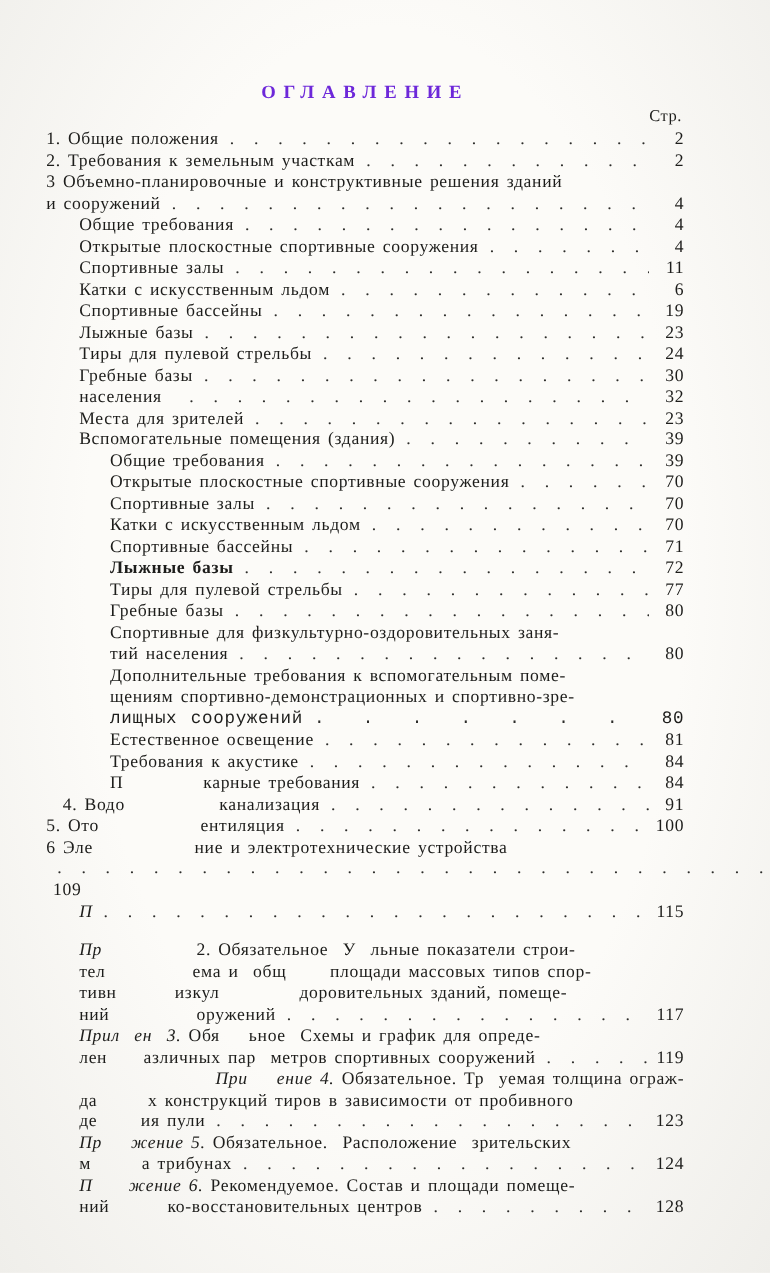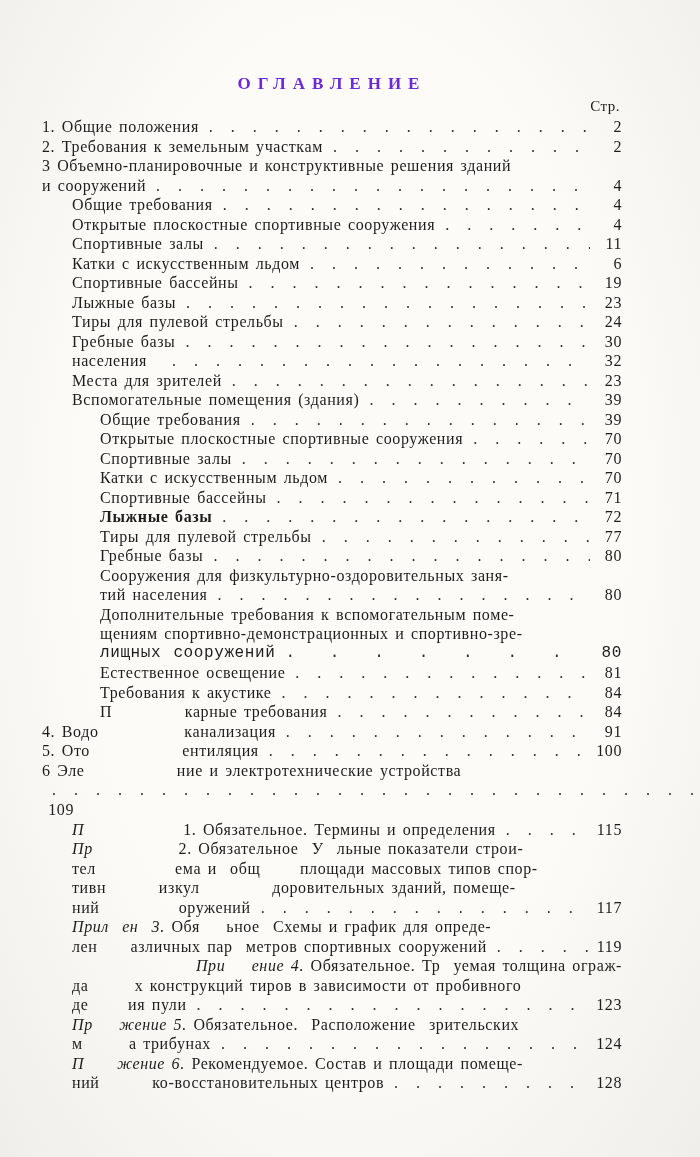--- a/index.html
+++ b/index.html
@@ -183,21 +183,21 @@
         <span class="txt">Тиры для пулевой стрельбы</span>
         <span class="leader">.&nbsp;&nbsp;&nbsp;.&nbsp;&nbsp;&nbsp;.&nbsp;&nbsp;&nbsp;.&nbsp;&nbsp;&nbsp;.&nbsp;&nbsp;&nbsp;.&nbsp;&nbsp;&nbsp;.&nbsp;&nbsp;&nbsp;.&nbsp;&nbsp;&nbsp;.&nbsp;&nbsp;&nbsp;.&nbsp;&nbsp;&nbsp;.&nbsp;&nbsp;&nbsp;.&nbsp;&nbsp;&nbsp;.&nbsp;&nbsp;&nbsp;.&nbsp;&nbsp;&nbsp;.&nbsp;&nbsp;&nbsp;.&nbsp;&nbsp;&nbsp;.&nbsp;&nbsp;&nbsp;.&nbsp;&nbsp;&nbsp;.&nbsp;&nbsp;&nbsp;.&nbsp;&nbsp;&nbsp;.&nbsp;&nbsp;&nbsp;.&nbsp;&nbsp;&nbsp;.&nbsp;&nbsp;&nbsp;.&nbsp;&nbsp;&nbsp;.&nbsp;&nbsp;&nbsp;.&nbsp;&nbsp;&nbsp;.&nbsp;&nbsp;&nbsp;.&nbsp;&nbsp;&nbsp;.&nbsp;&nbsp;&nbsp;.&nbsp;&nbsp;&nbsp;.&nbsp;&nbsp;&nbsp;.&nbsp;&nbsp;&nbsp;.&nbsp;&nbsp;&nbsp;.&nbsp;&nbsp;&nbsp;.&nbsp;&nbsp;&nbsp;.&nbsp;&nbsp;&nbsp;.&nbsp;&nbsp;&nbsp;.&nbsp;&nbsp;&nbsp;.&nbsp;&nbsp;&nbsp;.&nbsp;&nbsp;&nbsp;.&nbsp;&nbsp;&nbsp;.&nbsp;&nbsp;&nbsp;.&nbsp;&nbsp;&nbsp;.&nbsp;&nbsp;&nbsp;.&nbsp;&nbsp;&nbsp;.&nbsp;&nbsp;&nbsp;.&nbsp;&nbsp;&nbsp;.&nbsp;&nbsp;&nbsp;.&nbsp;&nbsp;&nbsp;.&nbsp;&nbsp;&nbsp;.&nbsp;&nbsp;&nbsp;.&nbsp;&nbsp;&nbsp;.&nbsp;&nbsp;&nbsp;.&nbsp;&nbsp;&nbsp;.&nbsp;&nbsp;&nbsp;.&nbsp;&nbsp;&nbsp;.&nbsp;&nbsp;&nbsp;.&nbsp;&nbsp;&nbsp;.&nbsp;&nbsp;&nbsp;.&nbsp;&nbsp;&nbsp;</span>
         <span class="pg">77</span>
       </div>
       <div class="line" style="padding-left: 58px;">
         <span class="txt">Гребные базы</span>
         <span class="leader">.&nbsp;&nbsp;&nbsp;.&nbsp;&nbsp;&nbsp;.&nbsp;&nbsp;&nbsp;.&nbsp;&nbsp;&nbsp;.&nbsp;&nbsp;&nbsp;.&nbsp;&nbsp;&nbsp;.&nbsp;&nbsp;&nbsp;.&nbsp;&nbsp;&nbsp;.&nbsp;&nbsp;&nbsp;.&nbsp;&nbsp;&nbsp;.&nbsp;&nbsp;&nbsp;.&nbsp;&nbsp;&nbsp;.&nbsp;&nbsp;&nbsp;.&nbsp;&nbsp;&nbsp;.&nbsp;&nbsp;&nbsp;.&nbsp;&nbsp;&nbsp;.&nbsp;&nbsp;&nbsp;.&nbsp;&nbsp;&nbsp;.&nbsp;&nbsp;&nbsp;.&nbsp;&nbsp;&nbsp;.&nbsp;&nbsp;&nbsp;.&nbsp;&nbsp;&nbsp;.&nbsp;&nbsp;&nbsp;.&nbsp;&nbsp;&nbsp;.&nbsp;&nbsp;&nbsp;.&nbsp;&nbsp;&nbsp;.&nbsp;&nbsp;&nbsp;.&nbsp;&nbsp;&nbsp;.&nbsp;&nbsp;&nbsp;.&nbsp;&nbsp;&nbsp;.&nbsp;&nbsp;&nbsp;.&nbsp;&nbsp;&nbsp;.&nbsp;&nbsp;&nbsp;.&nbsp;&nbsp;&nbsp;.&nbsp;&nbsp;&nbsp;.&nbsp;&nbsp;&nbsp;.&nbsp;&nbsp;&nbsp;.&nbsp;&nbsp;&nbsp;.&nbsp;&nbsp;&nbsp;.&nbsp;&nbsp;&nbsp;.&nbsp;&nbsp;&nbsp;.&nbsp;&nbsp;&nbsp;.&nbsp;&nbsp;&nbsp;.&nbsp;&nbsp;&nbsp;.&nbsp;&nbsp;&nbsp;.&nbsp;&nbsp;&nbsp;.&nbsp;&nbsp;&nbsp;.&nbsp;&nbsp;&nbsp;.&nbsp;&nbsp;&nbsp;.&nbsp;&nbsp;&nbsp;.&nbsp;&nbsp;&nbsp;.&nbsp;&nbsp;&nbsp;.&nbsp;&nbsp;&nbsp;.&nbsp;&nbsp;&nbsp;.&nbsp;&nbsp;&nbsp;.&nbsp;&nbsp;&nbsp;.&nbsp;&nbsp;&nbsp;.&nbsp;&nbsp;&nbsp;.&nbsp;&nbsp;&nbsp;.&nbsp;&nbsp;&nbsp;</span>
         <span class="pg">80</span>
       </div>
       <div class="line" style="padding-left: 58px;">
-        <span class="txt">Сооружения для физкультурно-оздоровительных заня-</span>
+        <span class="txt">Спортивные для физкультурно-оздоровительных заня-</span>
       </div>
       <div class="line" style="padding-left: 58px;">
         <span class="txt">тий населения</span>
         <span class="leader">.&nbsp;&nbsp;&nbsp;.&nbsp;&nbsp;&nbsp;.&nbsp;&nbsp;&nbsp;.&nbsp;&nbsp;&nbsp;.&nbsp;&nbsp;&nbsp;.&nbsp;&nbsp;&nbsp;.&nbsp;&nbsp;&nbsp;.&nbsp;&nbsp;&nbsp;.&nbsp;&nbsp;&nbsp;.&nbsp;&nbsp;&nbsp;.&nbsp;&nbsp;&nbsp;.&nbsp;&nbsp;&nbsp;.&nbsp;&nbsp;&nbsp;.&nbsp;&nbsp;&nbsp;.&nbsp;&nbsp;&nbsp;.&nbsp;&nbsp;&nbsp;.&nbsp;&nbsp;&nbsp;.&nbsp;&nbsp;&nbsp;.&nbsp;&nbsp;&nbsp;.&nbsp;&nbsp;&nbsp;.&nbsp;&nbsp;&nbsp;.&nbsp;&nbsp;&nbsp;.&nbsp;&nbsp;&nbsp;.&nbsp;&nbsp;&nbsp;.&nbsp;&nbsp;&nbsp;.&nbsp;&nbsp;&nbsp;.&nbsp;&nbsp;&nbsp;.&nbsp;&nbsp;&nbsp;.&nbsp;&nbsp;&nbsp;.&nbsp;&nbsp;&nbsp;.&nbsp;&nbsp;&nbsp;.&nbsp;&nbsp;&nbsp;.&nbsp;&nbsp;&nbsp;.&nbsp;&nbsp;&nbsp;.&nbsp;&nbsp;&nbsp;.&nbsp;&nbsp;&nbsp;.&nbsp;&nbsp;&nbsp;.&nbsp;&nbsp;&nbsp;.&nbsp;&nbsp;&nbsp;.&nbsp;&nbsp;&nbsp;.&nbsp;&nbsp;&nbsp;.&nbsp;&nbsp;&nbsp;.&nbsp;&nbsp;&nbsp;.&nbsp;&nbsp;&nbsp;.&nbsp;&nbsp;&nbsp;.&nbsp;&nbsp;&nbsp;.&nbsp;&nbsp;&nbsp;.&nbsp;&nbsp;&nbsp;.&nbsp;&nbsp;&nbsp;.&nbsp;&nbsp;&nbsp;.&nbsp;&nbsp;&nbsp;.&nbsp;&nbsp;&nbsp;.&nbsp;&nbsp;&nbsp;.&nbsp;&nbsp;&nbsp;.&nbsp;&nbsp;&nbsp;.&nbsp;&nbsp;&nbsp;.&nbsp;&nbsp;&nbsp;.&nbsp;&nbsp;&nbsp;.&nbsp;&nbsp;&nbsp;.&nbsp;&nbsp;&nbsp;</span>
         <span class="pg">80</span>
       </div>
       <div class="line" style="padding-left: 58px;">
         <span class="txt">Дополнительные требования к вспомогательным поме-</span>
       </div>
       <div class="line" style="padding-left: 58px;">
@@ -216,42 +216,41 @@
       <div class="line" style="padding-left: 58px;">
         <span class="txt">Требования к акустике</span>
         <span class="leader">.&nbsp;&nbsp;&nbsp;.&nbsp;&nbsp;&nbsp;.&nbsp;&nbsp;&nbsp;.&nbsp;&nbsp;&nbsp;.&nbsp;&nbsp;&nbsp;.&nbsp;&nbsp;&nbsp;.&nbsp;&nbsp;&nbsp;.&nbsp;&nbsp;&nbsp;.&nbsp;&nbsp;&nbsp;.&nbsp;&nbsp;&nbsp;.&nbsp;&nbsp;&nbsp;.&nbsp;&nbsp;&nbsp;.&nbsp;&nbsp;&nbsp;.&nbsp;&nbsp;&nbsp;.&nbsp;&nbsp;&nbsp;.&nbsp;&nbsp;&nbsp;.&nbsp;&nbsp;&nbsp;.&nbsp;&nbsp;&nbsp;.&nbsp;&nbsp;&nbsp;.&nbsp;&nbsp;&nbsp;.&nbsp;&nbsp;&nbsp;.&nbsp;&nbsp;&nbsp;.&nbsp;&nbsp;&nbsp;.&nbsp;&nbsp;&nbsp;.&nbsp;&nbsp;&nbsp;.&nbsp;&nbsp;&nbsp;.&nbsp;&nbsp;&nbsp;.&nbsp;&nbsp;&nbsp;.&nbsp;&nbsp;&nbsp;.&nbsp;&nbsp;&nbsp;.&nbsp;&nbsp;&nbsp;.&nbsp;&nbsp;&nbsp;.&nbsp;&nbsp;&nbsp;.&nbsp;&nbsp;&nbsp;.&nbsp;&nbsp;&nbsp;.&nbsp;&nbsp;&nbsp;.&nbsp;&nbsp;&nbsp;.&nbsp;&nbsp;&nbsp;.&nbsp;&nbsp;&nbsp;.&nbsp;&nbsp;&nbsp;.&nbsp;&nbsp;&nbsp;.&nbsp;&nbsp;&nbsp;.&nbsp;&nbsp;&nbsp;.&nbsp;&nbsp;&nbsp;.&nbsp;&nbsp;&nbsp;.&nbsp;&nbsp;&nbsp;.&nbsp;&nbsp;&nbsp;.&nbsp;&nbsp;&nbsp;.&nbsp;&nbsp;&nbsp;.&nbsp;&nbsp;&nbsp;.&nbsp;&nbsp;&nbsp;.&nbsp;&nbsp;&nbsp;.&nbsp;&nbsp;&nbsp;.&nbsp;&nbsp;&nbsp;.&nbsp;&nbsp;&nbsp;.&nbsp;&nbsp;&nbsp;.&nbsp;&nbsp;&nbsp;.&nbsp;&nbsp;&nbsp;.&nbsp;&nbsp;&nbsp;.&nbsp;&nbsp;&nbsp;</span>
         <span class="pg">84</span>
       </div>
       <div class="line" style="padding-left: 58px; align-items: flex-end;">
         <span class="txt">П           карные требования</span>
         <span class="leader">.&nbsp;&nbsp;&nbsp;.&nbsp;&nbsp;&nbsp;.&nbsp;&nbsp;&nbsp;.&nbsp;&nbsp;&nbsp;.&nbsp;&nbsp;&nbsp;.&nbsp;&nbsp;&nbsp;.&nbsp;&nbsp;&nbsp;.&nbsp;&nbsp;&nbsp;.&nbsp;&nbsp;&nbsp;.&nbsp;&nbsp;&nbsp;.&nbsp;&nbsp;&nbsp;.&nbsp;&nbsp;&nbsp;.&nbsp;&nbsp;&nbsp;.&nbsp;&nbsp;&nbsp;.&nbsp;&nbsp;&nbsp;.&nbsp;&nbsp;&nbsp;.&nbsp;&nbsp;&nbsp;.&nbsp;&nbsp;&nbsp;.&nbsp;&nbsp;&nbsp;.&nbsp;&nbsp;&nbsp;.&nbsp;&nbsp;&nbsp;.&nbsp;&nbsp;&nbsp;.&nbsp;&nbsp;&nbsp;.&nbsp;&nbsp;&nbsp;.&nbsp;&nbsp;&nbsp;.&nbsp;&nbsp;&nbsp;.&nbsp;&nbsp;&nbsp;.&nbsp;&nbsp;&nbsp;.&nbsp;&nbsp;&nbsp;.&nbsp;&nbsp;&nbsp;.&nbsp;&nbsp;&nbsp;.&nbsp;&nbsp;&nbsp;.&nbsp;&nbsp;&nbsp;.&nbsp;&nbsp;&nbsp;.&nbsp;&nbsp;&nbsp;.&nbsp;&nbsp;&nbsp;.&nbsp;&nbsp;&nbsp;.&nbsp;&nbsp;&nbsp;.&nbsp;&nbsp;&nbsp;.&nbsp;&nbsp;&nbsp;.&nbsp;&nbsp;&nbsp;.&nbsp;&nbsp;&nbsp;.&nbsp;&nbsp;&nbsp;.&nbsp;&nbsp;&nbsp;.&nbsp;&nbsp;&nbsp;.&nbsp;&nbsp;&nbsp;.&nbsp;&nbsp;&nbsp;.&nbsp;&nbsp;&nbsp;.&nbsp;&nbsp;&nbsp;.&nbsp;&nbsp;&nbsp;.&nbsp;&nbsp;&nbsp;.&nbsp;&nbsp;&nbsp;.&nbsp;&nbsp;&nbsp;.&nbsp;&nbsp;&nbsp;.&nbsp;&nbsp;&nbsp;.&nbsp;&nbsp;&nbsp;.&nbsp;&nbsp;&nbsp;.&nbsp;&nbsp;&nbsp;.&nbsp;&nbsp;&nbsp;.&nbsp;&nbsp;&nbsp;</span>
         <span class="pg">84</span>
       </div>
-      <div class="line" style="padding-left: 0px;">
+      <div class="line" style="padding-left: 0px; margin-left: 15px;">
         <span class="txt">4. Водо             канализация</span>
         <span class="leader">.&nbsp;&nbsp;&nbsp;.&nbsp;&nbsp;&nbsp;.&nbsp;&nbsp;&nbsp;.&nbsp;&nbsp;&nbsp;.&nbsp;&nbsp;&nbsp;.&nbsp;&nbsp;&nbsp;.&nbsp;&nbsp;&nbsp;.&nbsp;&nbsp;&nbsp;.&nbsp;&nbsp;&nbsp;.&nbsp;&nbsp;&nbsp;.&nbsp;&nbsp;&nbsp;.&nbsp;&nbsp;&nbsp;.&nbsp;&nbsp;&nbsp;.&nbsp;&nbsp;&nbsp;.&nbsp;&nbsp;&nbsp;.&nbsp;&nbsp;&nbsp;.&nbsp;&nbsp;&nbsp;.&nbsp;&nbsp;&nbsp;.&nbsp;&nbsp;&nbsp;.&nbsp;&nbsp;&nbsp;.&nbsp;&nbsp;&nbsp;.&nbsp;&nbsp;&nbsp;.&nbsp;&nbsp;&nbsp;.&nbsp;&nbsp;&nbsp;.&nbsp;&nbsp;&nbsp;.&nbsp;&nbsp;&nbsp;.&nbsp;&nbsp;&nbsp;.&nbsp;&nbsp;&nbsp;.&nbsp;&nbsp;&nbsp;.&nbsp;&nbsp;&nbsp;.&nbsp;&nbsp;&nbsp;.&nbsp;&nbsp;&nbsp;.&nbsp;&nbsp;&nbsp;.&nbsp;&nbsp;&nbsp;.&nbsp;&nbsp;&nbsp;.&nbsp;&nbsp;&nbsp;.&nbsp;&nbsp;&nbsp;.&nbsp;&nbsp;&nbsp;.&nbsp;&nbsp;&nbsp;.&nbsp;&nbsp;&nbsp;.&nbsp;&nbsp;&nbsp;.&nbsp;&nbsp;&nbsp;.&nbsp;&nbsp;&nbsp;.&nbsp;&nbsp;&nbsp;.&nbsp;&nbsp;&nbsp;.&nbsp;&nbsp;&nbsp;.&nbsp;&nbsp;&nbsp;.&nbsp;&nbsp;&nbsp;.&nbsp;&nbsp;&nbsp;.&nbsp;&nbsp;&nbsp;.&nbsp;&nbsp;&nbsp;.&nbsp;&nbsp;&nbsp;.&nbsp;&nbsp;&nbsp;.&nbsp;&nbsp;&nbsp;.&nbsp;&nbsp;&nbsp;.&nbsp;&nbsp;&nbsp;.&nbsp;&nbsp;&nbsp;.&nbsp;&nbsp;&nbsp;.&nbsp;&nbsp;&nbsp;.&nbsp;&nbsp;&nbsp;</span>
         <span class="pg">91</span>
       </div>
       <div class="line" style="padding-left: 0px;">
         <span class="txt">5. Ото              ентиляция</span>
         <span class="leader">.&nbsp;&nbsp;&nbsp;.&nbsp;&nbsp;&nbsp;.&nbsp;&nbsp;&nbsp;.&nbsp;&nbsp;&nbsp;.&nbsp;&nbsp;&nbsp;.&nbsp;&nbsp;&nbsp;.&nbsp;&nbsp;&nbsp;.&nbsp;&nbsp;&nbsp;.&nbsp;&nbsp;&nbsp;.&nbsp;&nbsp;&nbsp;.&nbsp;&nbsp;&nbsp;.&nbsp;&nbsp;&nbsp;.&nbsp;&nbsp;&nbsp;.&nbsp;&nbsp;&nbsp;.&nbsp;&nbsp;&nbsp;.&nbsp;&nbsp;&nbsp;.&nbsp;&nbsp;&nbsp;.&nbsp;&nbsp;&nbsp;.&nbsp;&nbsp;&nbsp;.&nbsp;&nbsp;&nbsp;.&nbsp;&nbsp;&nbsp;.&nbsp;&nbsp;&nbsp;.&nbsp;&nbsp;&nbsp;.&nbsp;&nbsp;&nbsp;.&nbsp;&nbsp;&nbsp;.&nbsp;&nbsp;&nbsp;.&nbsp;&nbsp;&nbsp;.&nbsp;&nbsp;&nbsp;.&nbsp;&nbsp;&nbsp;.&nbsp;&nbsp;&nbsp;.&nbsp;&nbsp;&nbsp;.&nbsp;&nbsp;&nbsp;.&nbsp;&nbsp;&nbsp;.&nbsp;&nbsp;&nbsp;.&nbsp;&nbsp;&nbsp;.&nbsp;&nbsp;&nbsp;.&nbsp;&nbsp;&nbsp;.&nbsp;&nbsp;&nbsp;.&nbsp;&nbsp;&nbsp;.&nbsp;&nbsp;&nbsp;.&nbsp;&nbsp;&nbsp;.&nbsp;&nbsp;&nbsp;.&nbsp;&nbsp;&nbsp;.&nbsp;&nbsp;&nbsp;.&nbsp;&nbsp;&nbsp;.&nbsp;&nbsp;&nbsp;.&nbsp;&nbsp;&nbsp;.&nbsp;&nbsp;&nbsp;.&nbsp;&nbsp;&nbsp;.&nbsp;&nbsp;&nbsp;.&nbsp;&nbsp;&nbsp;.&nbsp;&nbsp;&nbsp;.&nbsp;&nbsp;&nbsp;.&nbsp;&nbsp;&nbsp;.&nbsp;&nbsp;&nbsp;.&nbsp;&nbsp;&nbsp;.&nbsp;&nbsp;&nbsp;.&nbsp;&nbsp;&nbsp;.&nbsp;&nbsp;&nbsp;.&nbsp;&nbsp;&nbsp;</span>
         <span class="pg">100</span>
       </div>
       <div class="line" style="padding-left: 0px; flex-direction: column;">
         <span class="txt">6 Эле              ние и электротехнические устройства</span>
         <span class="leader">.&nbsp;&nbsp;&nbsp;.&nbsp;&nbsp;&nbsp;.&nbsp;&nbsp;&nbsp;.&nbsp;&nbsp;&nbsp;.&nbsp;&nbsp;&nbsp;.&nbsp;&nbsp;&nbsp;.&nbsp;&nbsp;&nbsp;.&nbsp;&nbsp;&nbsp;.&nbsp;&nbsp;&nbsp;.&nbsp;&nbsp;&nbsp;.&nbsp;&nbsp;&nbsp;.&nbsp;&nbsp;&nbsp;.&nbsp;&nbsp;&nbsp;.&nbsp;&nbsp;&nbsp;.&nbsp;&nbsp;&nbsp;.&nbsp;&nbsp;&nbsp;.&nbsp;&nbsp;&nbsp;.&nbsp;&nbsp;&nbsp;.&nbsp;&nbsp;&nbsp;.&nbsp;&nbsp;&nbsp;.&nbsp;&nbsp;&nbsp;.&nbsp;&nbsp;&nbsp;.&nbsp;&nbsp;&nbsp;.&nbsp;&nbsp;&nbsp;.&nbsp;&nbsp;&nbsp;.&nbsp;&nbsp;&nbsp;.&nbsp;&nbsp;&nbsp;.&nbsp;&nbsp;&nbsp;.&nbsp;&nbsp;&nbsp;.&nbsp;&nbsp;&nbsp;.&nbsp;&nbsp;&nbsp;.&nbsp;&nbsp;&nbsp;.&nbsp;&nbsp;&nbsp;.&nbsp;&nbsp;&nbsp;.&nbsp;&nbsp;&nbsp;.&nbsp;&nbsp;&nbsp;.&nbsp;&nbsp;&nbsp;.&nbsp;&nbsp;&nbsp;.&nbsp;&nbsp;&nbsp;.&nbsp;&nbsp;&nbsp;.&nbsp;&nbsp;&nbsp;.&nbsp;&nbsp;&nbsp;.&nbsp;&nbsp;&nbsp;.&nbsp;&nbsp;&nbsp;.&nbsp;&nbsp;&nbsp;.&nbsp;&nbsp;&nbsp;.&nbsp;&nbsp;&nbsp;.&nbsp;&nbsp;&nbsp;.&nbsp;&nbsp;&nbsp;.&nbsp;&nbsp;&nbsp;.&nbsp;&nbsp;&nbsp;.&nbsp;&nbsp;&nbsp;.&nbsp;&nbsp;&nbsp;.&nbsp;&nbsp;&nbsp;.&nbsp;&nbsp;&nbsp;.&nbsp;&nbsp;&nbsp;.&nbsp;&nbsp;&nbsp;.&nbsp;&nbsp;&nbsp;.&nbsp;&nbsp;&nbsp;.&nbsp;&nbsp;&nbsp;</span>
         <span class="pg">109</span>
       </div>
       <div class="line" style="padding-left: 30px;">
         <span class="em">П</span>
-        <span class="txt">               1. Обязательное. Термины и определения</span>
         <span class="leader">.&nbsp;&nbsp;&nbsp;.&nbsp;&nbsp;&nbsp;.&nbsp;&nbsp;&nbsp;.&nbsp;&nbsp;&nbsp;.&nbsp;&nbsp;&nbsp;.&nbsp;&nbsp;&nbsp;.&nbsp;&nbsp;&nbsp;.&nbsp;&nbsp;&nbsp;.&nbsp;&nbsp;&nbsp;.&nbsp;&nbsp;&nbsp;.&nbsp;&nbsp;&nbsp;.&nbsp;&nbsp;&nbsp;.&nbsp;&nbsp;&nbsp;.&nbsp;&nbsp;&nbsp;.&nbsp;&nbsp;&nbsp;.&nbsp;&nbsp;&nbsp;.&nbsp;&nbsp;&nbsp;.&nbsp;&nbsp;&nbsp;.&nbsp;&nbsp;&nbsp;.&nbsp;&nbsp;&nbsp;.&nbsp;&nbsp;&nbsp;.&nbsp;&nbsp;&nbsp;.&nbsp;&nbsp;&nbsp;.&nbsp;&nbsp;&nbsp;.&nbsp;&nbsp;&nbsp;.&nbsp;&nbsp;&nbsp;.&nbsp;&nbsp;&nbsp;.&nbsp;&nbsp;&nbsp;.&nbsp;&nbsp;&nbsp;.&nbsp;&nbsp;&nbsp;.&nbsp;&nbsp;&nbsp;.&nbsp;&nbsp;&nbsp;.&nbsp;&nbsp;&nbsp;.&nbsp;&nbsp;&nbsp;.&nbsp;&nbsp;&nbsp;.&nbsp;&nbsp;&nbsp;.&nbsp;&nbsp;&nbsp;.&nbsp;&nbsp;&nbsp;.&nbsp;&nbsp;&nbsp;.&nbsp;&nbsp;&nbsp;.&nbsp;&nbsp;&nbsp;.&nbsp;&nbsp;&nbsp;.&nbsp;&nbsp;&nbsp;.&nbsp;&nbsp;&nbsp;.&nbsp;&nbsp;&nbsp;.&nbsp;&nbsp;&nbsp;.&nbsp;&nbsp;&nbsp;.&nbsp;&nbsp;&nbsp;.&nbsp;&nbsp;&nbsp;.&nbsp;&nbsp;&nbsp;.&nbsp;&nbsp;&nbsp;.&nbsp;&nbsp;&nbsp;.&nbsp;&nbsp;&nbsp;.&nbsp;&nbsp;&nbsp;.&nbsp;&nbsp;&nbsp;.&nbsp;&nbsp;&nbsp;.&nbsp;&nbsp;&nbsp;.&nbsp;&nbsp;&nbsp;.&nbsp;&nbsp;&nbsp;.&nbsp;&nbsp;&nbsp;</span>
         <span class="pg">115</span>
       </div>
-      <div class="line" style="padding-left: 30px;">
+      <div class="line" style="padding-left: 30px; margin-top: 15px;">
         <span class="em">Пр</span>
         <span class="txt">             2. Обязательное  У  льные показатели строи-</span>
       </div>
       <div class="line" style="padding-left: 30px;">
         <span class="txt">тел            ема и  общ      площади массовых типов спор-</span>
       </div>
       <div class="line" style="padding-left: 30px;">
         <span class="txt">тивн        изкул           доровительных зданий, помеще-</span>
       </div>
       <div class="line" style="padding-left: 30px;">

